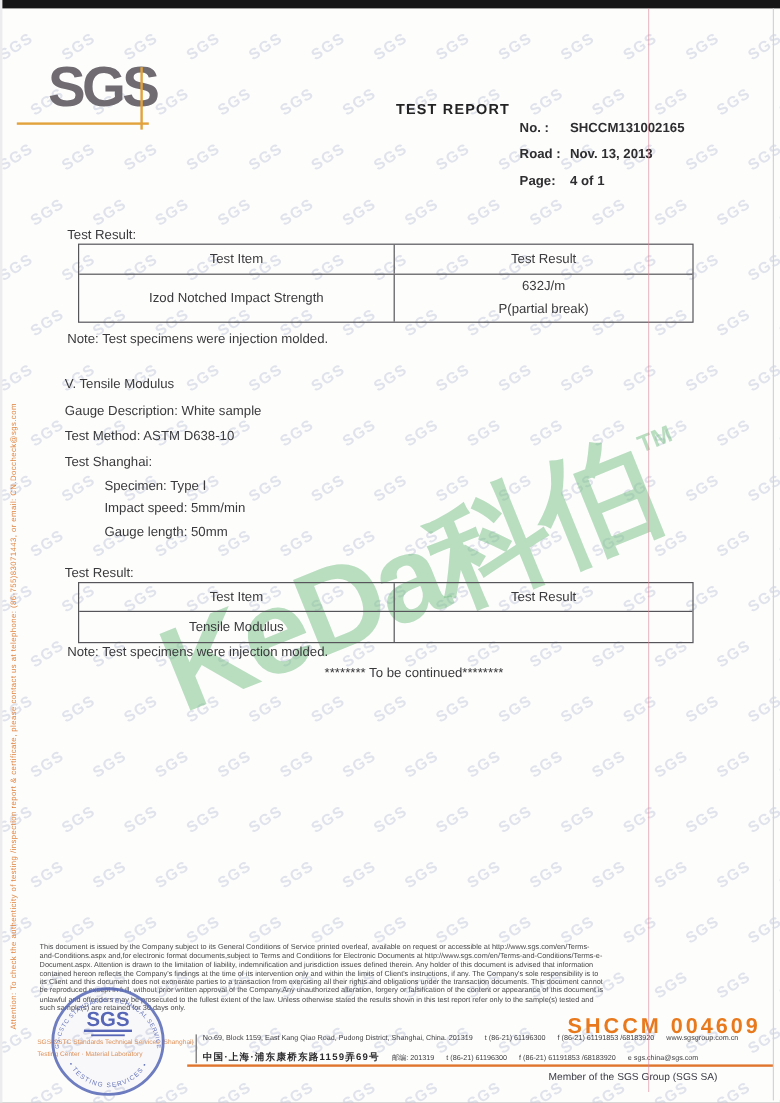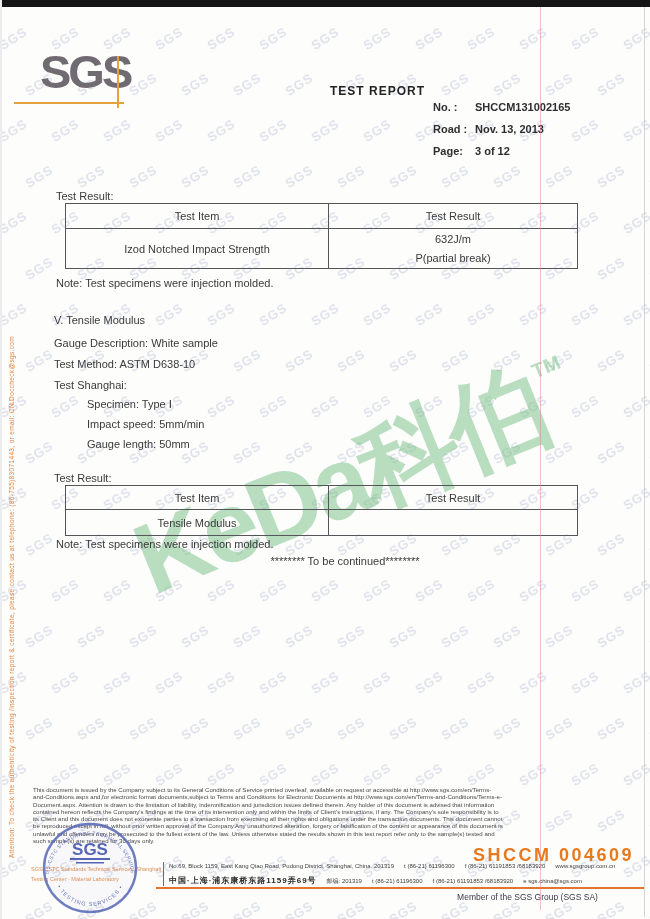--- a/index.html
+++ b/index.html
@@ -375,21 +375,21 @@
   <div class="abs title content">TEST REPORT</div>
 
   <div class="abs meta content">
     <div class="row">
       <span class="lbl">No.  :</span><span>SHCCM131002165</span>
     </div>
     <div class="row">
       <span class="lbl">Road :</span><span>Nov. 13, 2013</span>
     </div>
     <div class="row">
-      <span class="lbl">Page:</span><span>3 of  12</span>
+      <span class="lbl">Page:</span><span>4 of  1</span>
     </div>
   </div>
 
   <div class="abs body-line content" style="left:56px;top:190px;">Test Result:</div>
 
   <div class="abs tbl content" style="left:65px;top:203px;">
     <div class="trow hdr">
       <div class="cell c1" style="height:24px;">Test Item</div>
       <div class="cell c2" style="height:24px;">Test Result</div>
     </div>

